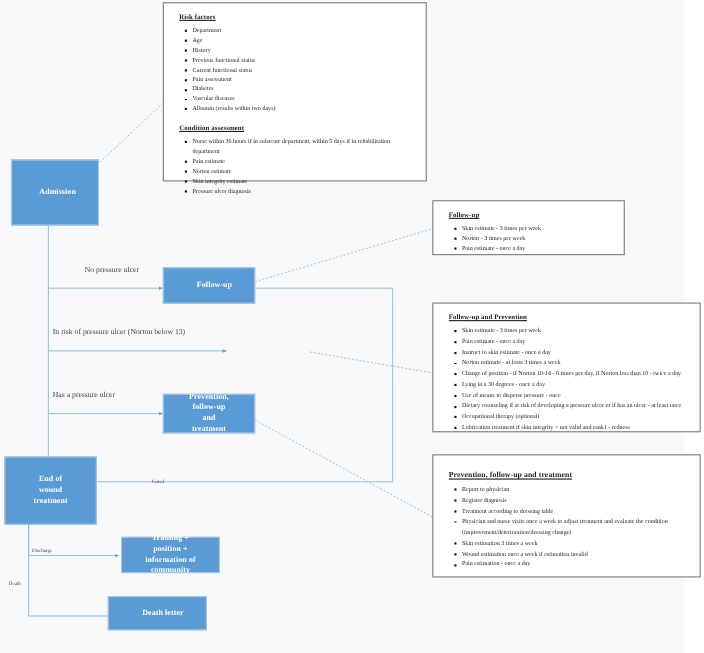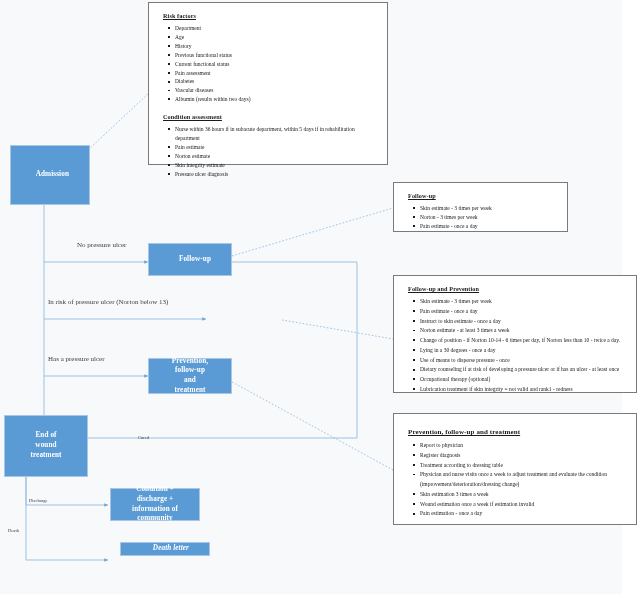--- a/index.html
+++ b/index.html
@@ -161,24 +161,24 @@
 
   <div class="node" style="left:148px; top:358px; width:84px; height:36px;">
     <span>Prevention, follow-up and treatment</span>
   </div>
 
   <div class="node" style="left:4px; top:415px; width:84px; height:62px;">
     <span>End of wound treatment</span>
   </div>
 
   <div class="node" style="left:110px; top:488px; width:90px; height:33px;">
-    <span>Condition + discharge + information of community</span>
-  </div>
-
-  <div class="node" style="left:120px; top:542px; width:90px; height:14px;font-style:italic;">
+    <span>Training + position + information of community</span>
+  </div>
+
+  <div class="node" style="left:98px; top:542px; width:90px; height:31px;">
     <span>Death letter</span>
   </div>
 
   <div class="edge-label" style="left:48px; top:241px;margin-left:29px;">No pressure ulcer</div>
 
   <div class="edge-label" style="left:48px; top:298px;">In risk of pressure ulcer (Norton below 13)</div>
 
   <div class="edge-label" style="left:48px; top:355px;">Has a pressure ulcer</div>
 
   <div class="edge-label small" style="left:138px; top:435px;">Cured</div>

